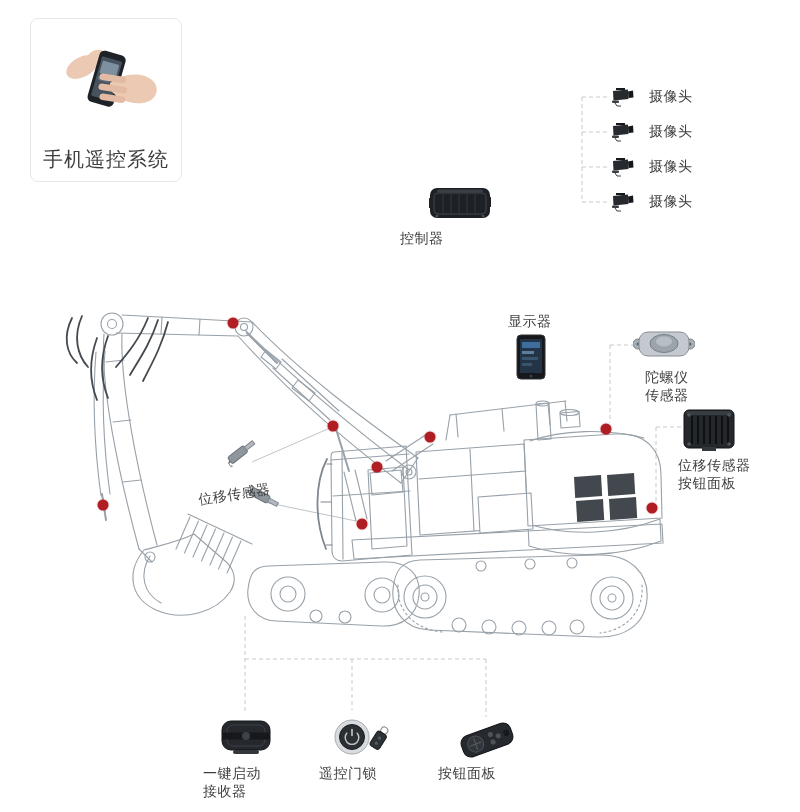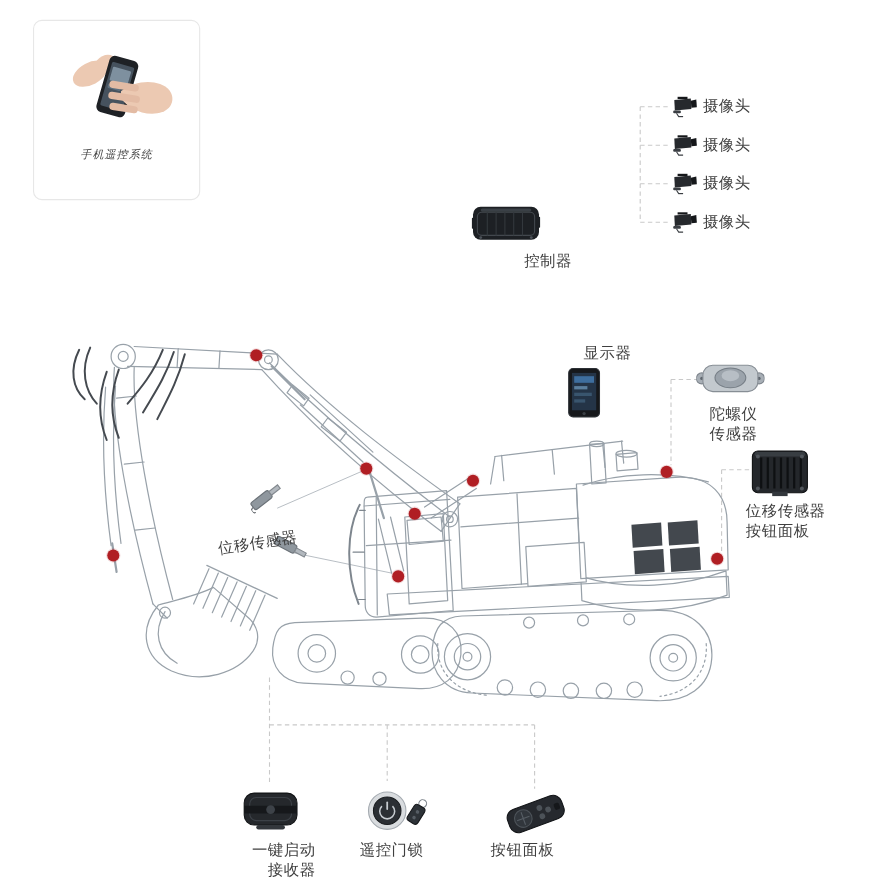--- a/index.html
+++ b/index.html
@@ -1,27 +1,27 @@
 <!DOCTYPE html>
 <html><head>
 <meta charset="utf-8">
 <style>
   html,body{margin:0;padding:0;background:#fff;}
   .stage{position:relative;width:800px;height:812px;background:#ffffff;overflow:hidden;
          font-family:"DejaVu Sans","Liberation Sans",sans-serif;color:#3f3f3f;}
   .scene{position:absolute;left:0;top:0;width:800px;height:812px;}
   .abs{position:absolute;}
   .lbl{position:absolute;font-size:14px;line-height:18px;color:#3f3f3f;letter-spacing:.5px;}
-  .lbl.center{text-align:right;}
+  .lbl.center{text-align:left;}
   .phone-box{position:absolute;left:30px;top:18px;width:150px;height:162px;
              border:1px solid #e7e7e7;border-radius:8px;background:#fff;}
   .phone-box .img{position:absolute;left:15px;top:16px;}
-  .phone-box .cap{position:absolute;left:0;bottom:33px;width:100%;text-align:center;
-                  font-size:10px;color:#3f3f3f;letter-spacing:1px;font-style:italic;}
-  .cam-row{position:absolute;left:610px;height:22px;display:flex;align-items:center;gap:3px;}
+  .phone-box .cap{position:absolute;left:0;bottom:8px;width:100%;text-align:center;
+                  font-size:20px;color:#3f3f3f;letter-spacing:1px;}
+  .cam-row{position:absolute;left:610px;height:22px;display:flex;align-items:center;gap:13px;}
   .cam-row span{font-size:14px;color:#3f3f3f;letter-spacing:.5px;}
   .dot{position:absolute;width:11px;height:11px;border-radius:50%;background:#b01e23;
        transform:translate(-50%,-50%);box-shadow:0 0 0 1px rgba(176,30,35,.15);}
   .rot{transform-origin:center center;}
 </style>
 </head>
 <body>
 
 <div class="stage">
 

